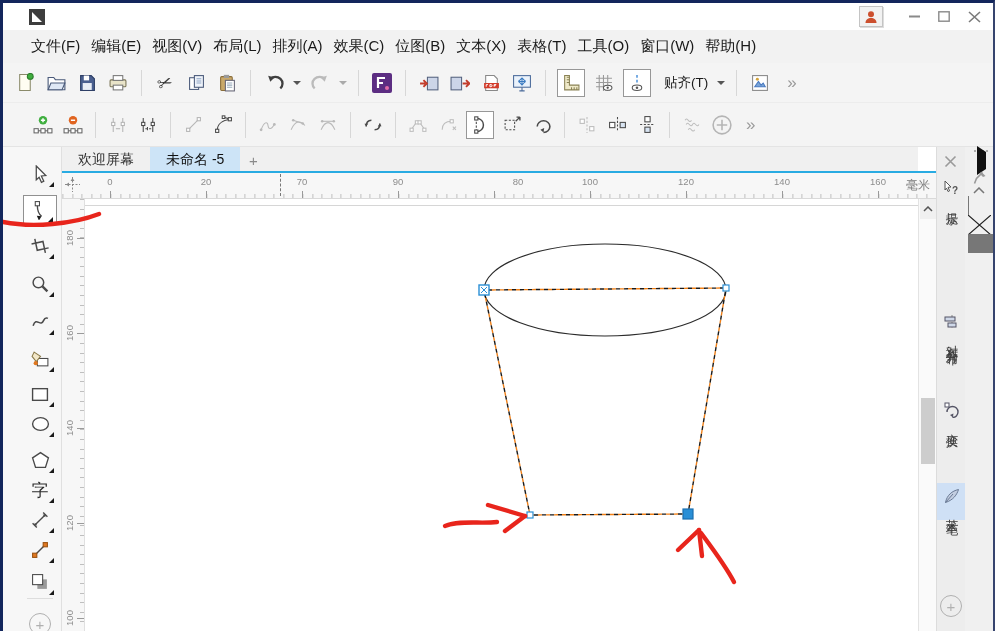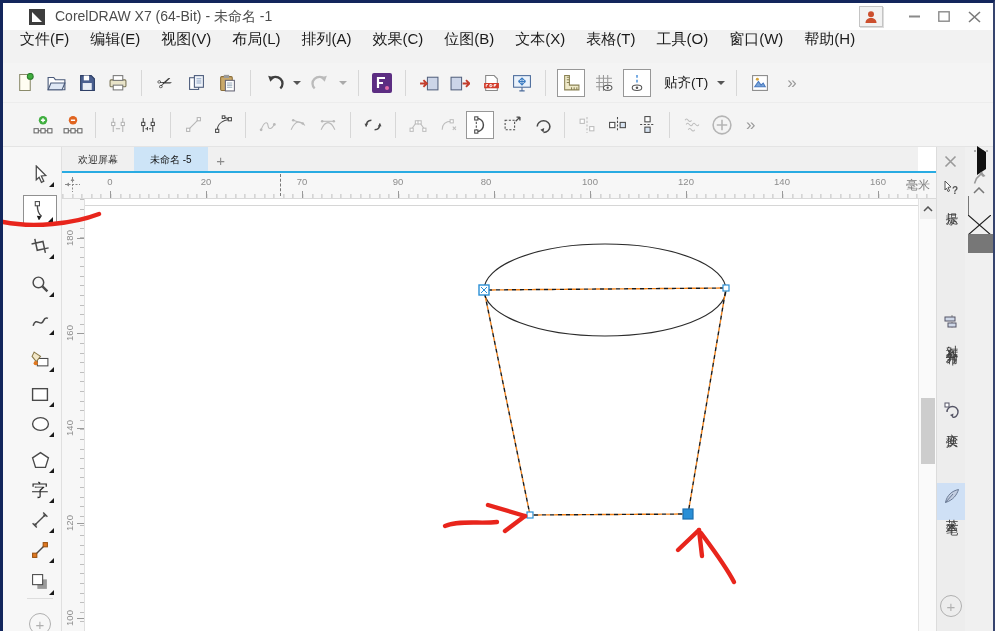--- a/index.html
+++ b/index.html
@@ -12,21 +12,21 @@
   .ico{display:inline-flex;align-items:center;justify-content:center}
   svg{display:block}
 
   
   #titlebar{left:0;top:0;width:990px;height:27px;background:#fff}
   #title-text{font-size:14px;color:#4d4d4d;margin-left:10px}
   .winbtn{width:30px;height:22px;display:flex;align-items:center;justify-content:center;color:#666}
   #user-btn{width:24px;height:21px;border:1px solid #c4c4c4;background:#f2f2f2;display:flex;align-items:center;justify-content:center;box-shadow:1px 1px 0 #ddd}
 
   
-  #menubar{left:0;top:27px;width:990px;height:33px;background:#f2f2f2;display:flex;padding-left:17px;gap:21px}
+  #menubar{left:0;top:27px;width:990px;height:33px;background:#f2f2f2;display:flex;align-items:center;padding-left:28px;gap:11px}
   .menu-item{font-size:15px;color:#1a1a1a;cursor:default;white-space:nowrap}
 
   
   #toolbar{left:0;top:60px;width:990px;height:40px;background:#f4f4f4;display:flex;align-items:center;padding-left:10px;gap:7px;border-bottom:1px solid #ececec}
   #propbar{left:0;top:100px;width:990px;height:44px;background:#f4f4f4;display:flex;align-items:center;padding-left:28px;gap:6px;border-bottom:1px solid #e4e4e4}
   .sep{width:1px;height:26px;background:#d7d7d7;margin:0 4px;flex:0 0 auto}
   .tbico{width:24px;height:24px}
   .caret{width:0;height:0;border:4px solid transparent;border-top:4px solid #555;margin-top:5px}
   .caret.dis{border-top-color:#aaa}
   .combo{height:26px;background:#fff;border:1px solid #8e8e8e;display:flex;align-items:center;font-size:13px;color:#111}
@@ -40,21 +40,21 @@
   #toolbox{left:0;top:144px;width:59px;height:487px;background:#f7f7f7;border-right:1px solid #e0e0e0}
   .tool{position:absolute;left:20px;width:34px;height:30px;display:flex;align-items:center;justify-content:center;color:#4a4a4a}
   .tool .fly{position:absolute;right:3px;bottom:2px;width:0;height:0;border-left:5px solid transparent;border-bottom:5px solid #1a1a1a}
   .tool.active{border:1px solid #909090;background:#fff}
   #tool-sep{position:absolute;left:24px;width:26px;height:1px;background:#ddd}
   .pluscirc{width:22px;height:22px;border:1.5px solid #b0b0b0;border-radius:50%;color:#b0b0b0;display:flex;align-items:center;justify-content:center;font-size:15px}
 
   
   #tabstrip{left:59px;top:144px;width:856px;height:26px;background:#f0f0f0;display:flex;align-items:flex-end}
   #tabstrip-blue{left:59px;top:168px;width:874px;height:2px;background:#29abe2}
-  .doctab{height:26px;display:flex;align-items:center;padding:0 16px;font-size:10px;color:#333}
+  .doctab{height:26px;display:flex;align-items:center;padding:0 16px;font-size:14px;color:#333}
   .doctab.active{background:#cde4f7;color:#111}
   #newtab-btn{width:26px;height:26px;display:flex;align-items:center;justify-content:center;color:#8a8a8a;font-size:15px}
 
   
   #hruler{left:59px;top:170px;width:874px;height:26px;background:#f7f7f7;border-bottom:1px solid #d9d9d9}
   #hruler .minor{position:absolute;left:0;right:0;bottom:0;height:4px;
      background:repeating-linear-gradient(to right,#bfbfbf 0 1px,transparent 1px 9.6px);background-position-x:0.4px}
   .hnum{position:absolute;top:3px;transform:translateX(-50%);font-size:9.5px;color:#8c8c8c}
   .htick{position:absolute;bottom:0;width:1px;height:7px;background:#9a9a9a}
   #ruler-unit{position:absolute;right:6px;top:4px;font-size:12px;color:#7a7a7a}
@@ -93,21 +93,20 @@
 
 <div id="win">
 
   <div class="abs flexc" id="titlebar">
     <span class="ico" style="margin-left:26px">
       <svg width="16" height="16" viewBox="0 0 16 16">
           <rect width="16" height="16" fill="#3d3d3d"></rect>
           <path d="M3 13V3l10 10z" fill="#fff"></path>
         </svg>
     </span>
-    <span id="title-text">CorelDRAW X7 (64-Bit) - 未命名 -1</span>
     <span style="flex:1"></span>
     <span id="user-btn">
       <svg width="14" height="14" viewBox="0 0 14 14">
           <circle cx="7" cy="4.3" r="3" fill="#cc4f2e"></circle>
           <path d="M1.5 13c0-3.2 2.5-5 5.5-5s5.5 1.8 5.5 5z" fill="#cc4f2e"></path>
         </svg>
     </span>
     <span class="winbtn" style="margin-left:16px">
       <svg width="11" height="3" viewBox="0 0 11 3">
           <rect width="11" height="2" y="0.5" fill="#8a8a8a"></rect>
@@ -536,21 +535,21 @@
       <svg width="15" height="15" viewBox="0 0 15 15">
           <path d="M7.5 0v15M0 7.5h15" stroke="#8a8a8a" stroke-dasharray="2 1.5"></path>
           <path d="M7.5 1l-2 3h4zM1 7.5l3-2v4z" fill="#8a8a8a"></path>
         </svg>
     </span>
     <span class="minor"></span>
     <span class="hnum" style="left:48px">0</span>
     <span class="hnum" style="left:144px">20</span>
     <span class="hnum" style="left:240px">70</span>
     <span class="hnum" style="left:336px">90</span>
-    <span class="hnum" style="left:424px">80</span>
+    <span class="hnum" style="left:456px">80</span>
     <span class="hnum" style="left:528px">100</span>
     <span class="hnum" style="left:624px">120</span>
     <span class="hnum" style="left:720px">140</span>
     <span class="hnum" style="left:816px">160</span>
     <span class="htick" style="left:48px"></span>
       <span class="htick" style="left:144px"></span>
       <span class="htick" style="left:240px"></span>
       <span class="htick" style="left:336px"></span>
       <span class="htick" style="left:432px"></span>
       <span class="htick" style="left:528px"></span>

